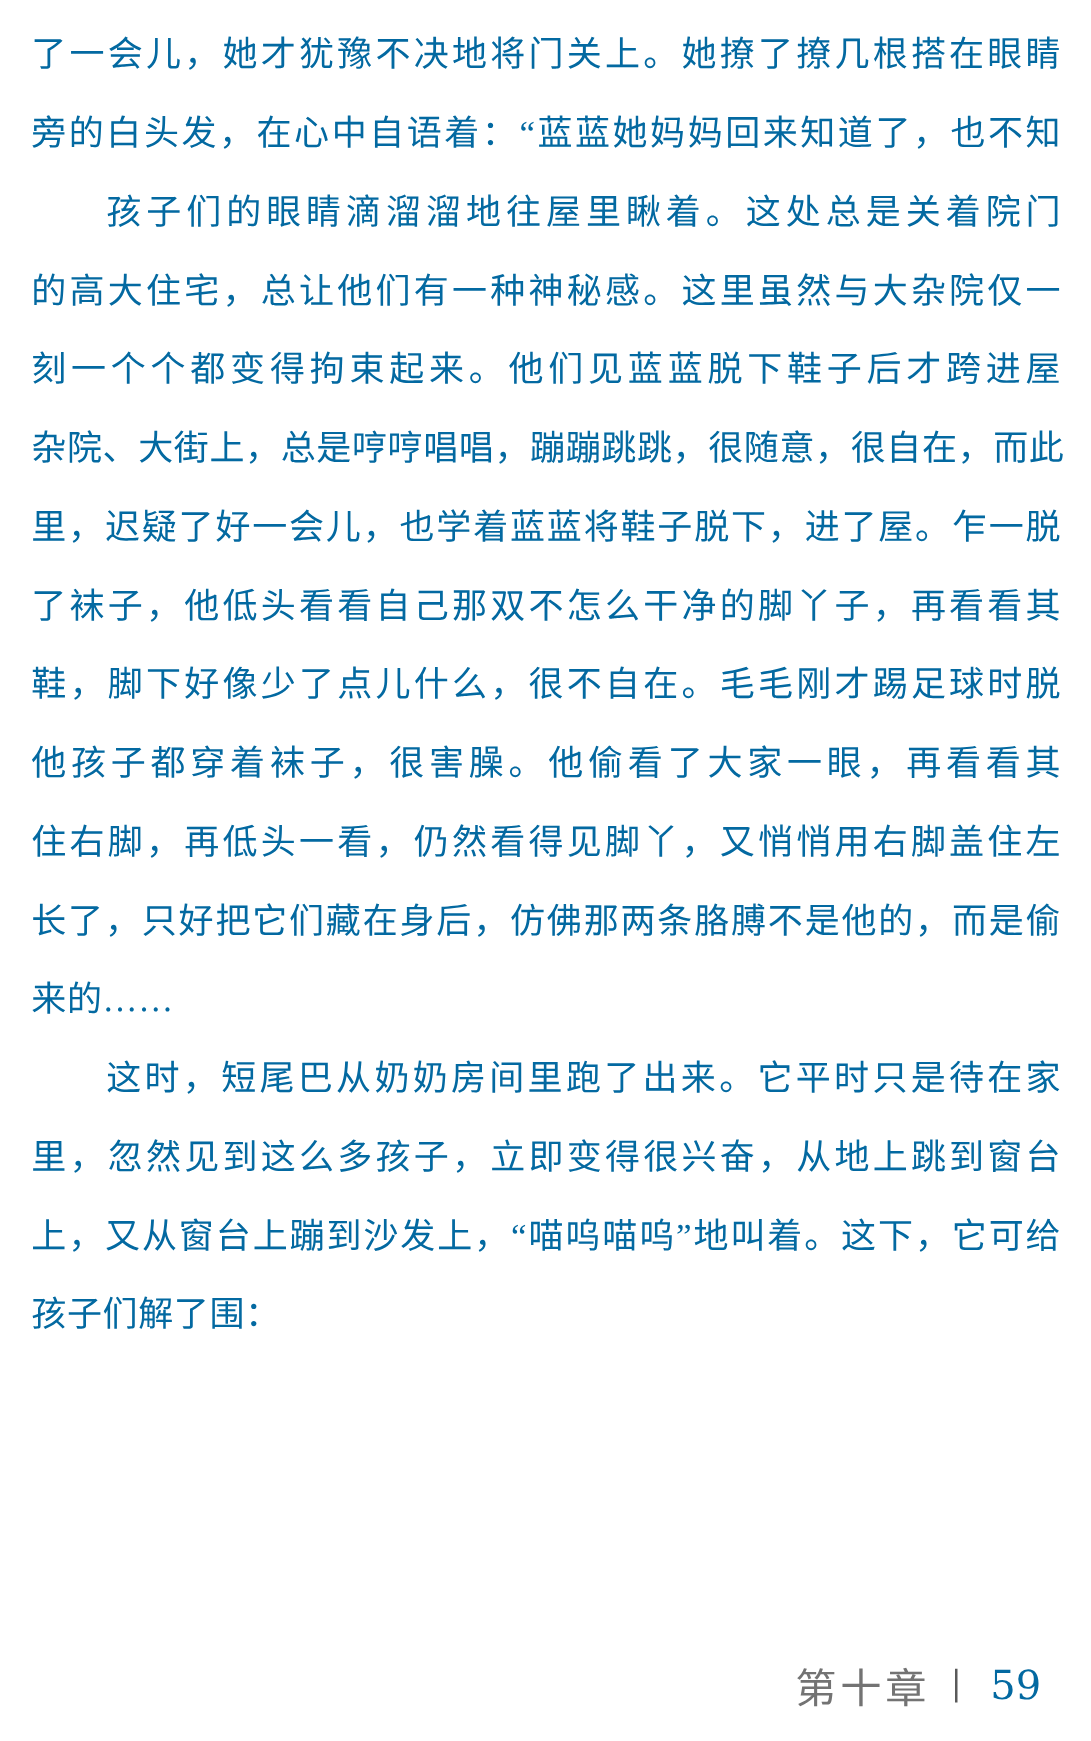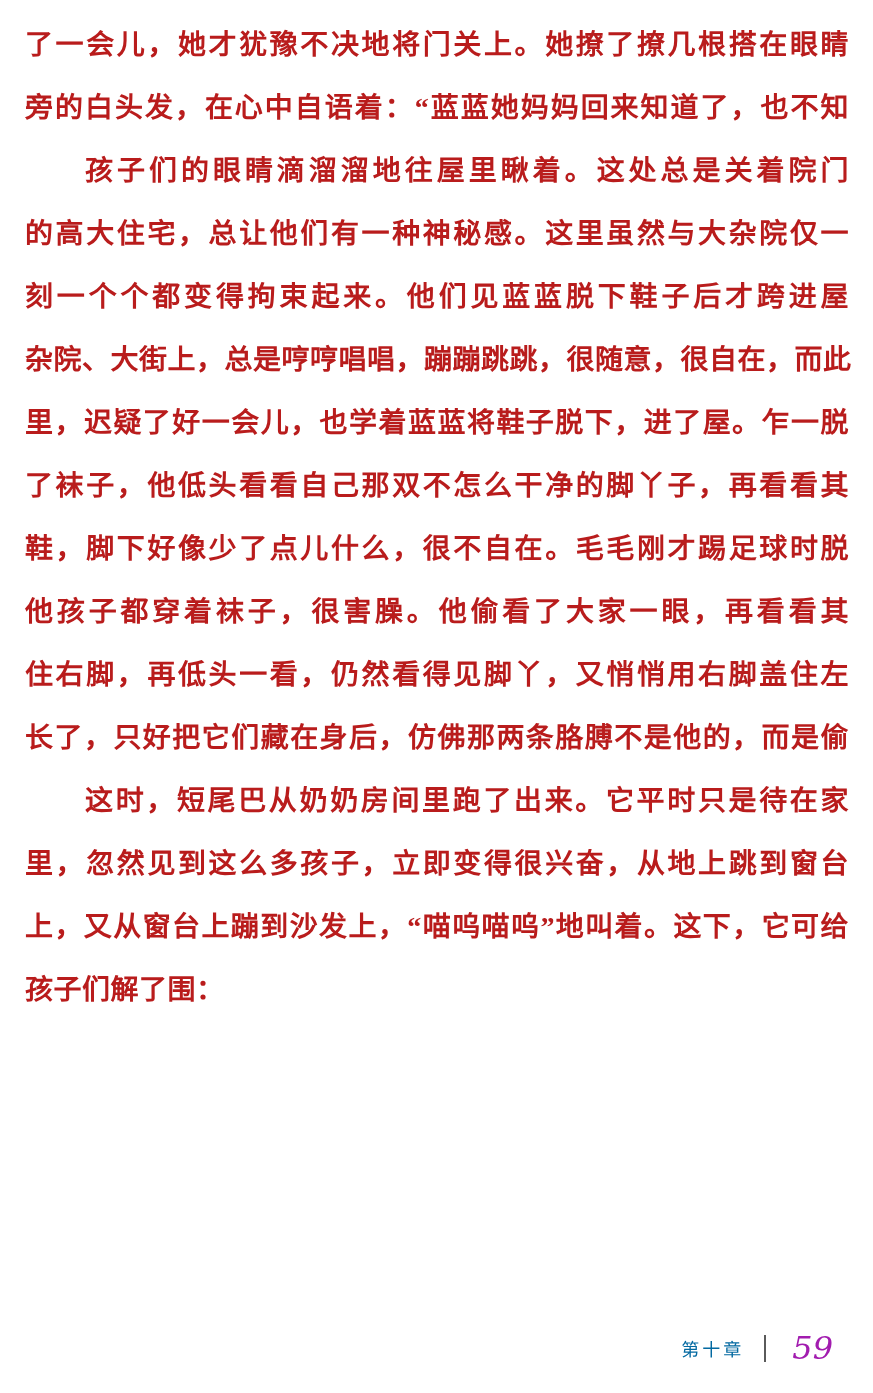--- a/index.html
+++ b/index.html
@@ -13,22 +13,21 @@
     width: 873px;
     height: 1393px;
     background: #ffffff;
     overflow: hidden;
   }
   .text-block {
     position: absolute;
     left: 25px;
     top: 13px;
     width: 824px;
-    color: #b91c1c;
-    font-weight: bold;
+    color: #0369a1;
   }
   .paragraph { margin: 0; }
   .line {
     height: 63px;
     line-height: 63px;
     font-size: 28px;
     white-space: nowrap;
     text-align: justify;
     text-align-last: justify;
     letter-spacing: 0.5px;
@@ -41,35 +40,34 @@
   }
   .footer {
     position: absolute;
     top: 1326px;
     right: 40px;
     height: 44px;
     display: flex;
     align-items: center;
   }
   .chapter-label {
-    font-size: 18px;
-    color: #0369a1;
+    font-size: 33px;
+    color: #737373;
     letter-spacing: 3px;
   }
   .footer-sep {
     width: 2px;
     height: 27px;
     background: #5a5a5a;
     margin-left: 20px;
     margin-right: 26px;
   }
   .page-number {
     font-size: 32px;
-    font-style: italic;
-    color: #a21caf;
+    color: #0369a1;
     font-family: "DejaVu Serif", "Liberation Serif", serif;
   }
 </style>
 </head>
 <body>
 
 <div class="page">
   <div class="text-block">
       <div class="paragraph">
         <div class="line">了一会儿，她才犹豫不决地将门关上。她撩了撩几根搭在眼睛</div>
@@ -79,20 +77,21 @@
         <div class="line indent">孩子们的眼睛滴溜溜地往屋里瞅着。这处总是关着院门</div>
         <div class="line">的高大住宅，总让他们有一种神秘感。这里虽然与大杂院仅一</div>
         <div class="line">刻一个个都变得拘束起来。他们见蓝蓝脱下鞋子后才跨进屋</div>
         <div class="line">杂院、大街上，总是哼哼唱唱，蹦蹦跳跳，很随意，很自在，而此</div>
         <div class="line">里，迟疑了好一会儿，也学着蓝蓝将鞋子脱下，进了屋。乍一脱</div>
         <div class="line">了袜子，他低头看看自己那双不怎么干净的脚丫子，再看看其</div>
         <div class="line">鞋，脚下好像少了点儿什么，很不自在。毛毛刚才踢足球时脱</div>
         <div class="line">他孩子都穿着袜子，很害臊。他偷看了大家一眼，再看看其</div>
         <div class="line">住右脚，再低头一看，仍然看得见脚丫，又悄悄用右脚盖住左</div>
         <div class="line">长了，只好把它们藏在身后，仿佛那两条胳膊不是他的，而是偷</div>
+        <div class="line last">来的……</div>
       </div>
       <div class="paragraph">
         <div class="line indent">这时，短尾巴从奶奶房间里跑了出来。它平时只是待在家</div>
         <div class="line">里，忽然见到这么多孩子，立即变得很兴奋，从地上跳到窗台</div>
         <div class="line">上，又从窗台上蹦到沙发上，“喵呜喵呜”地叫着。这下，它可给</div>
         <div class="line last">孩子们解了围：</div>
       </div>
     </div>
 
   <div class="footer">

